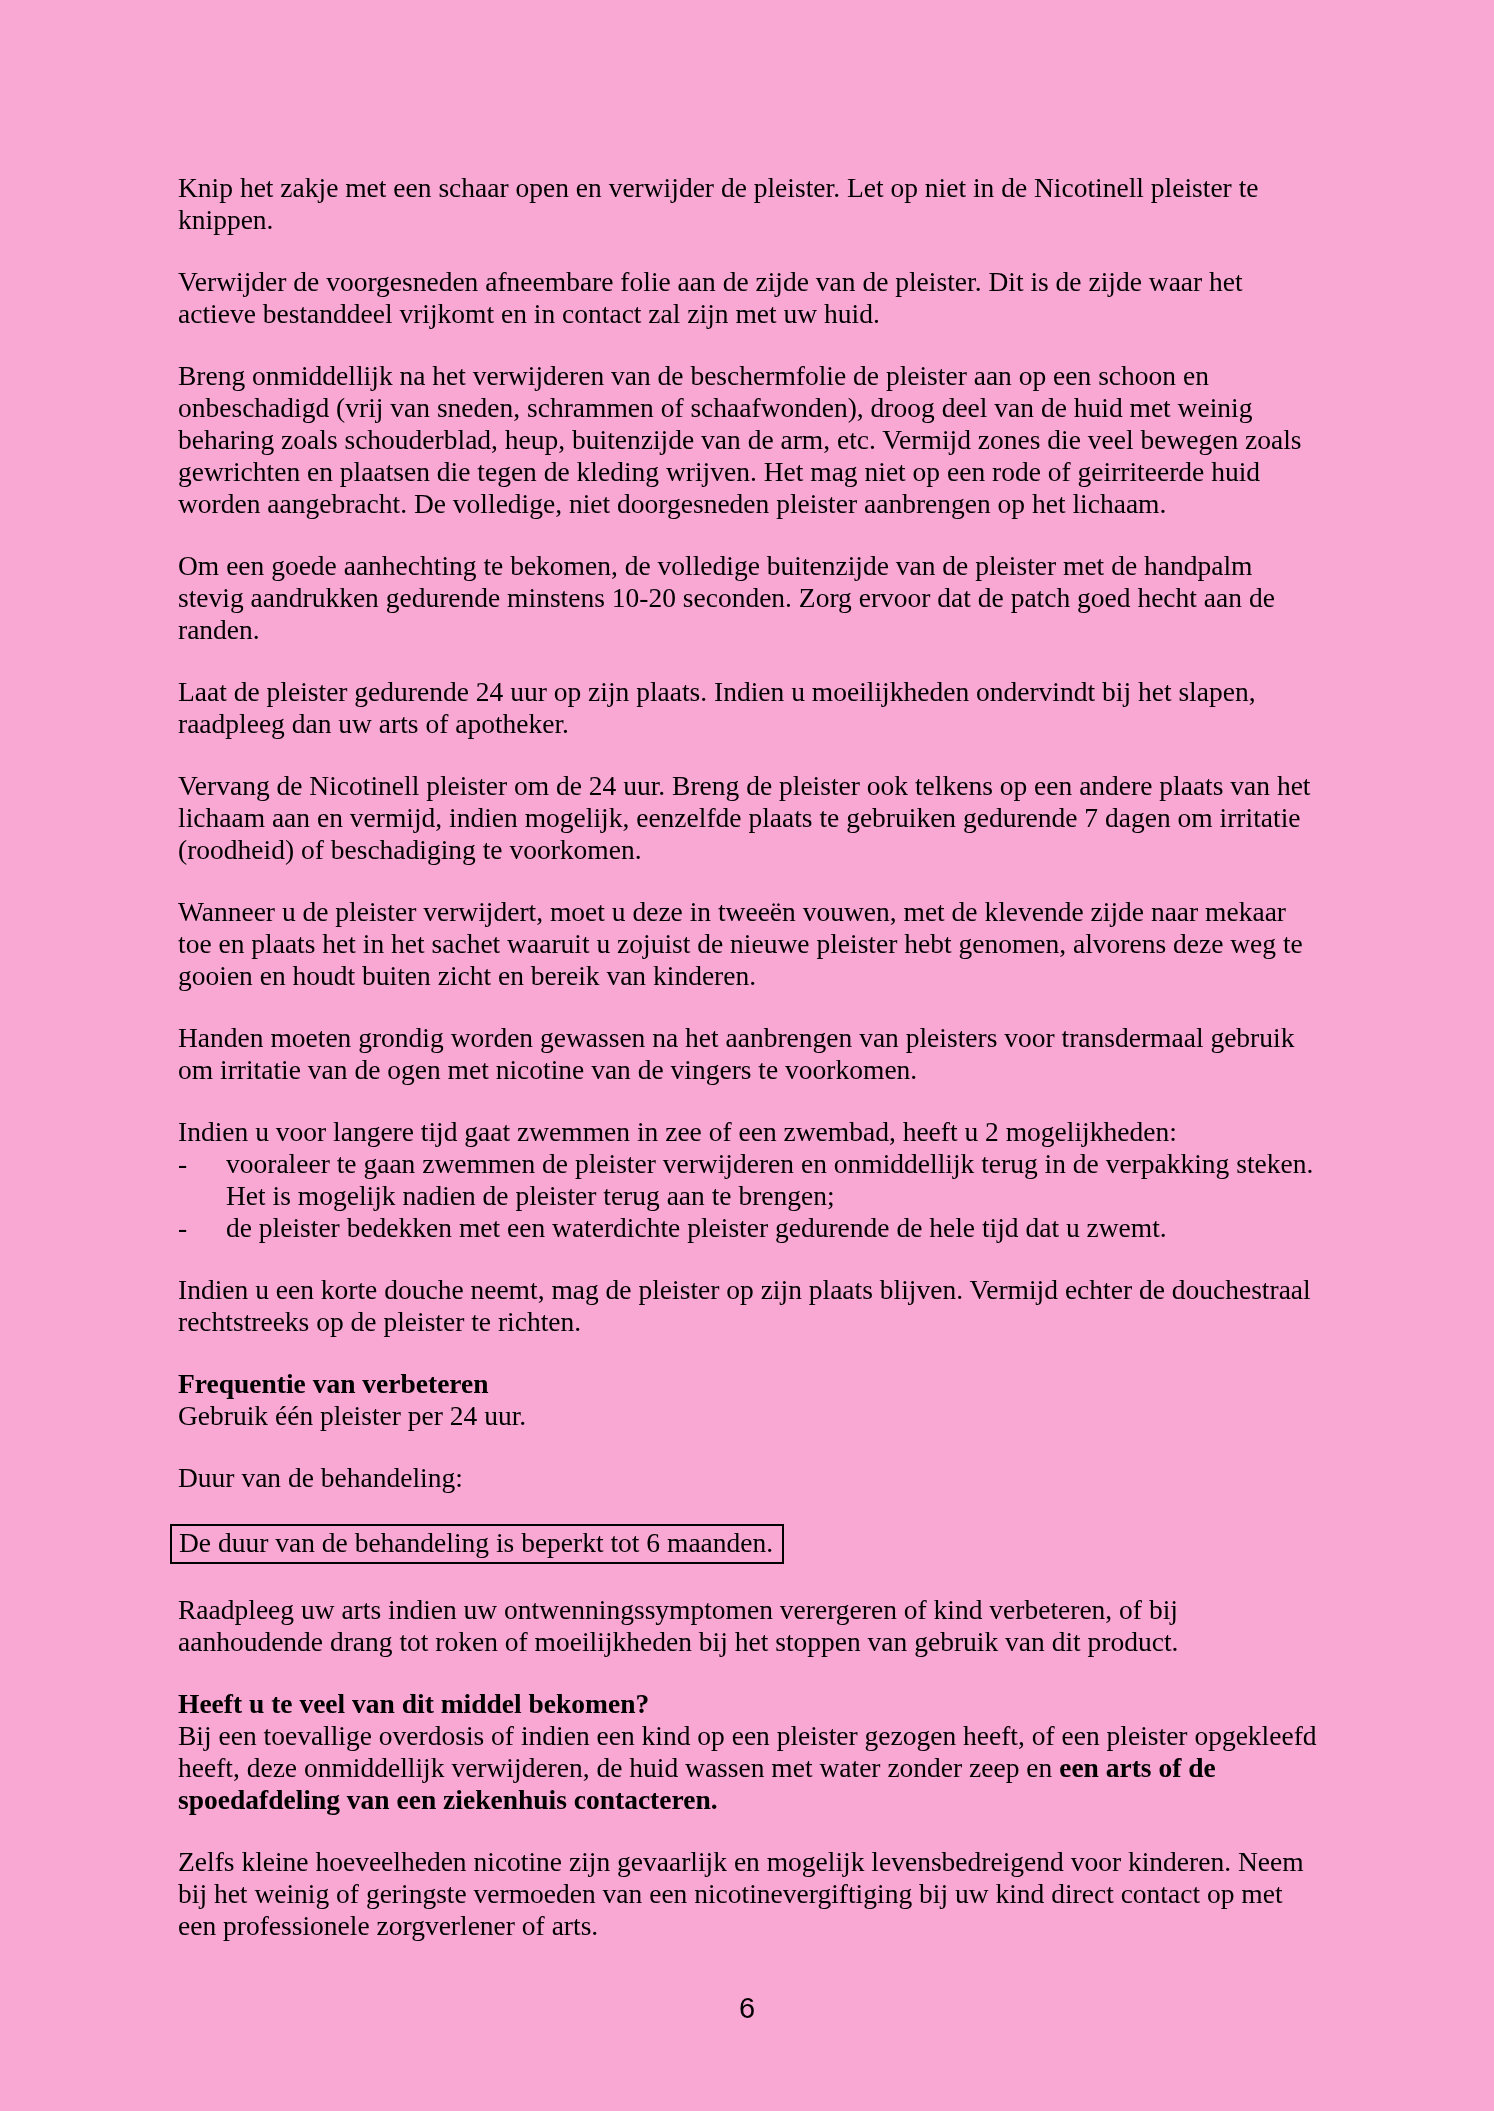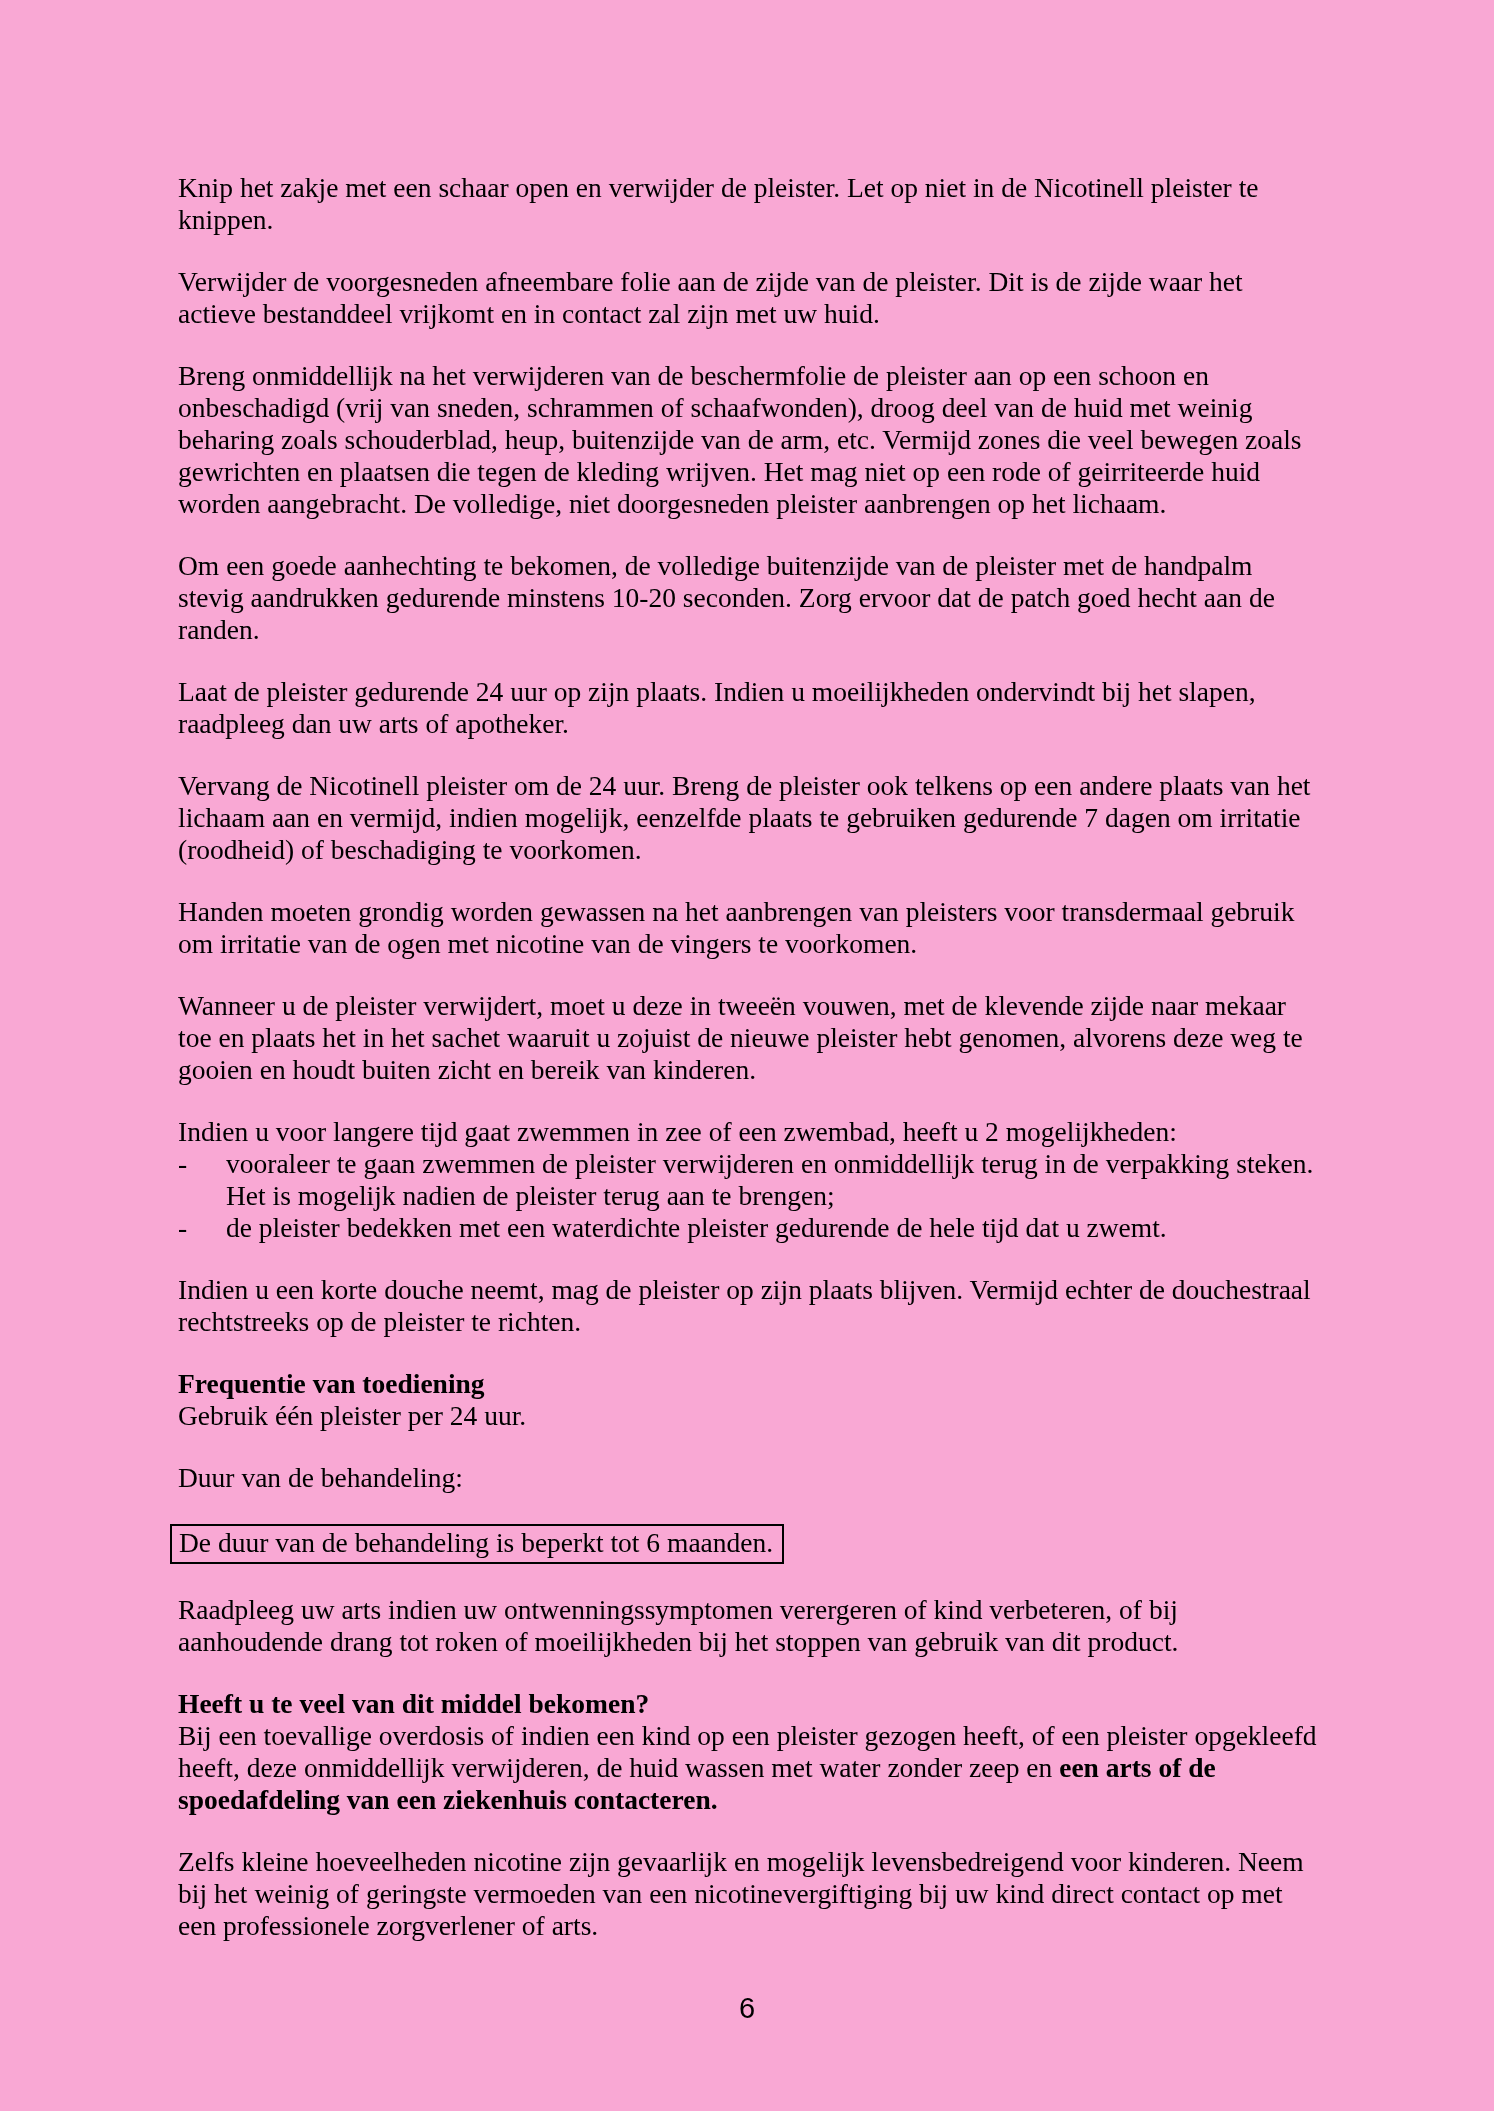--- a/index.html
+++ b/index.html
@@ -67,35 +67,35 @@
 <body>
 
 <div class="page">
   <main class="doc" id="doc-body">
       <p class="paragraph block"><span class="run">Knip het zakje met een schaar open en verwijder de pleister. Let op niet in de Nicotinell pleister te knippen.</span></p>
       <p class="paragraph block"><span class="run">Verwijder de voorgesneden afneembare folie aan de zijde van de pleister. Dit is de zijde waar het actieve bestanddeel vrijkomt en in contact zal zijn met uw huid.</span></p>
       <p class="paragraph block"><span class="run">Breng onmiddellijk na het verwijderen van de beschermfolie de pleister aan op een schoon en onbeschadigd (vrij van sneden, schrammen of schaafwonden), droog deel van de huid met weinig beharing zoals schouderblad, heup, buitenzijde van de arm, etc. Vermijd zones die veel bewegen zoals gewrichten en plaatsen die tegen de kleding wrijven. Het mag niet op een rode of geirriteerde huid worden aangebracht. De volledige, niet doorgesneden pleister aanbrengen op het lichaam.</span></p>
       <p class="paragraph block"><span class="run">Om een goede aanhechting te bekomen, de volledige buitenzijde van de pleister met de handpalm stevig aandrukken gedurende minstens 10-20 seconden. Zorg ervoor dat de patch goed hecht aan de randen.</span></p>
       <p class="paragraph block"><span class="run">Laat de pleister gedurende 24 uur op zijn plaats. Indien u moeilijkheden ondervindt bij het slapen, raadpleeg dan uw arts of apotheker.</span></p>
       <p class="paragraph block"><span class="run">Vervang de Nicotinell pleister om de 24 uur.  Breng de pleister ook telkens op een andere plaats van het lichaam aan en vermijd, indien mogelijk, eenzelfde plaats te gebruiken gedurende 7 dagen om irritatie (roodheid) of beschadiging te voorkomen.</span></p>
+      <p class="paragraph block"><span class="run">Wanneer u de pleister verwijdert,  moet u deze in tweeën vouwen,  met de klevende zijde naar mekaar toe en plaats het in het sachet waaruit u zojuist de nieuwe pleister hebt genomen, alvorens deze weg te gooien en houdt buiten zicht en bereik van kinderen.</span></p>
       <p class="paragraph block"><span class="run">Handen moeten grondig worden gewassen na het aanbrengen van pleisters voor transdermaal gebruik om irritatie van de ogen met nicotine van de vingers te voorkomen.</span></p>
-      <p class="paragraph block"><span class="run">Wanneer u de pleister verwijdert,  moet u deze in tweeën vouwen,  met de klevende zijde naar mekaar toe en plaats het in het sachet waaruit u zojuist de nieuwe pleister hebt genomen, alvorens deze weg te gooien en houdt buiten zicht en bereik van kinderen.</span></p>
       <p class="paragraph block tight"><span class="run">Indien u voor langere tijd gaat zwemmen in zee of een zwembad, heeft u 2 mogelijkheden:</span></p>
       <ul class="dash-list block">
         <li>
           <span class="marker">-</span>
           <span class="li-text"><span class="run">vooraleer te gaan zwemmen de pleister verwijderen en onmiddellijk terug in de verpakking steken. Het is mogelijk nadien de pleister terug aan te brengen;</span></span>
         </li>
         <li>
           <span class="marker">-</span>
           <span class="li-text"><span class="run">de pleister bedekken met een waterdichte pleister gedurende de hele tijd dat u zwemt.</span></span>
         </li>
       </ul>
       <p class="paragraph block"><span class="run">Indien u een korte douche neemt, mag de pleister op zijn plaats blijven. Vermijd echter de douchestraal rechtstreeks op de pleister te richten.</span></p>
-      <h2 class="heading block tight"><span class="run">Frequentie van toediening</span></h2>
+      <h2 class="heading block tight"><span class="run">Frequentie van verbeteren</span></h2>
       <p class="paragraph block"><span class="run">Gebruik één pleister per 24 uur.</span></p>
       <p class="paragraph block"><span class="run">Duur van de behandeling:</span></p>
       <p class="boxed block"><span class="box"><span class="run">De duur van de behandeling is beperkt tot 6 maanden.</span></span></p>
       <p class="paragraph block"><span class="run">Raadpleeg uw arts indien uw ontwenningssymptomen verergeren of kind verbeteren, of bij aanhoudende drang tot roken of moeilijkheden bij het stoppen van gebruik van dit product.</span></p>
       <h2 class="heading block tight"><span class="run">Heeft u te veel van dit middel bekomen?</span></h2>
       <p class="paragraph block"><span class="run">Bij een toevallige overdosis of indien een kind op een pleister gezogen heeft, of een pleister opgekleefd heeft, deze onmiddellijk verwijderen, de huid wassen met water zonder zeep en </span><span class="run bold">een arts of de spoedafdeling van een ziekenhuis contacteren.</span></p>
       <p class="paragraph block"><span class="run">Zelfs kleine hoeveelheden nicotine zijn gevaarlijk en mogelijk levensbedreigend voor kinderen. Neem bij het weinig of geringste vermoeden van een nicotinevergiftiging bij uw kind direct contact op met een professionele zorgverlener of arts.</span></p>
     </main>
   <footer class="page-footer">
     <span>6</span>

